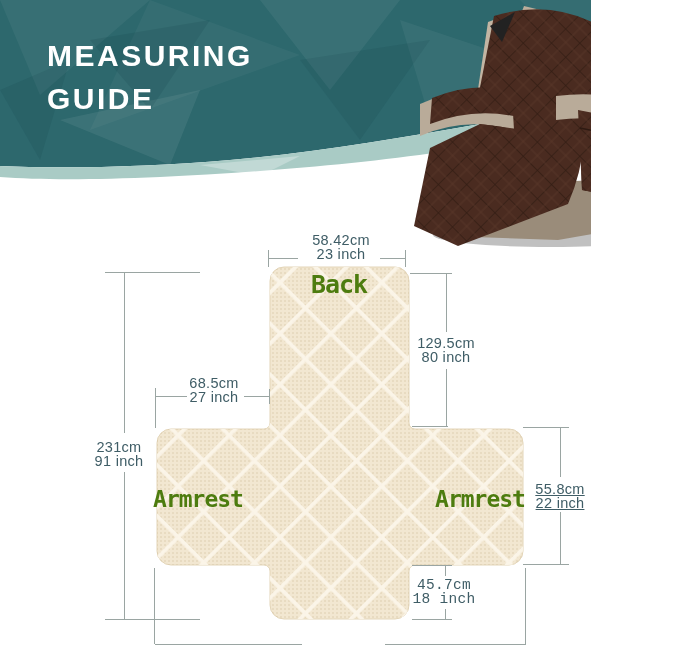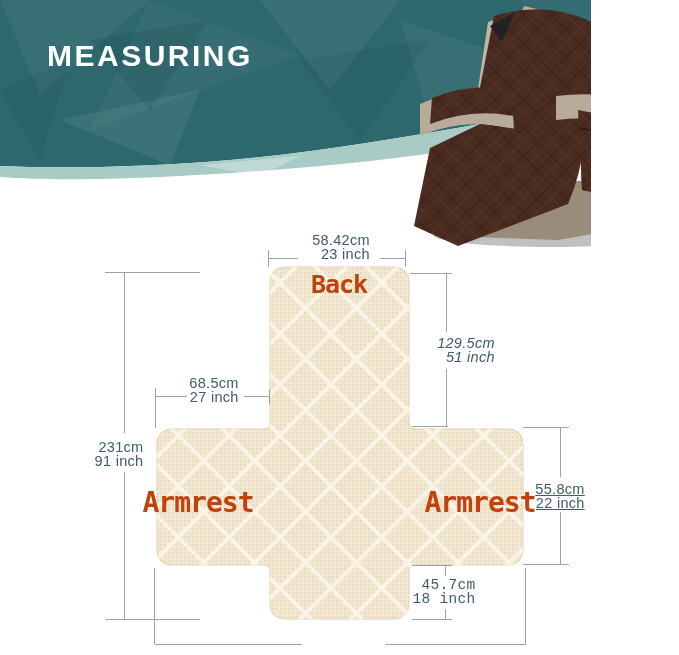--- a/index.html
+++ b/index.html
@@ -9,26 +9,26 @@
   }
   .hero{position:absolute;left:0;top:0;width:679px;height:252px;display:block;}
   .diagram-svg{position:absolute;left:0;top:0;width:679px;height:655px;display:block;}
   .banner-title{
     position:absolute;left:47px;top:34px;color:#ffffff;
     font-size:30px;line-height:43px;font-weight:bold;letter-spacing:2.5px;
   }
   .sec-label{
     position:absolute;transform:translateX(-50%);
     font-family:"DejaVu Sans Mono","Liberation Mono",monospace;
-    font-weight:bold;color:#c2410c;letter-spacing:-1px;white-space:nowrap;
+    font-weight:bold;color:#4d7c0f;letter-spacing:-1px;white-space:nowrap;
   }
   .lab-25{font-size:25px;}
-  .lab-23{font-size:28px;}
+  .lab-23{font-size:23px;}
   .dim{
-    position:absolute;transform:translateX(-50%);text-align:right;
+    position:absolute;transform:translateX(-50%);text-align:center;
     font-size:14.5px;line-height:14px;color:#3f5d66;letter-spacing:.3px;white-space:nowrap;
   }
   .ln{position:absolute;background:#9aa5a2;display:block;}
   .ln.h{height:1px;}
   .ln.v{width:1px;}
 </style>
 </head>
 <body>
 
 <div class="stage">
@@ -88,20 +88,21 @@
         <rect x="602" y="92" width="30" height="44" fill="#f2f1ec" stroke="#c9c7bf" stroke-width="1"></rect>
         <path d="M605,98 H628 M605,104 H628 M605,110 H628 M605,116 H620" stroke="#b9b7ae" stroke-width="1" fill="none"></path>
       </g>
       <path d="M580,128 L648,142 L648,202 L582,190 Z" fill="url(#bq)"></path>
       <path d="M580,128 L648,142" stroke="#2e1a12" stroke-width="1.5" fill="none"></path>
     </g>
   </svg>
 
   <div class="banner-title">
     <div>MEASURING</div>
+    <div>GUIDE</div>
   </div>
 
   <svg class="diagram-svg" viewBox="0 0 679 655" aria-hidden="true">
     <defs>
       <pattern id="dots" width="4" height="4" patternUnits="userSpaceOnUse">
         <circle cx="1" cy="1" r="0.8" fill="#c9b48e" opacity="0.55"></circle>
       </pattern>
       <pattern id="diag" width="36" height="36" patternUnits="userSpaceOnUse" patternTransform="rotate(45)">
         <path d="M0,1.5 H36 M1.5,0 V36" stroke="#fcf7ec" stroke-width="4.5" fill="none" opacity="0.9"></path>
       </pattern>
@@ -149,23 +150,23 @@
 
   <b class="ln v" style="left:154px;top:568px;height:76px;"></b>
   <b class="ln v" style="left:525px;top:568px;height:76px;"></b>
   <b class="ln h" style="left:155px;top:644px;width:147px;"></b>
   <b class="ln h" style="left:385px;top:644px;width:141px;"></b>
 
   <div class="dim" style="left:341px;top:233px;">
     <div>58.42cm</div>
     <div>23 inch</div>
   </div>
-  <div class="dim" style="left:466px;top:336px;font-style:italic;">
+  <div class="dim" style="left:446px;top:336px;">
     <div>129.5cm</div>
-    <div>51 inch</div>
+    <div>80 inch</div>
   </div>
   <div class="dim" style="left:214px;top:376px;">
     <div>68.5cm</div>
     <div>27 inch</div>
   </div>
   <div class="dim" style="left:119px;top:440px;">
     <div>231cm</div>
     <div>91 inch</div>
   </div>
   <div class="dim" style="left:560px;top:482px;text-decoration:underline;">

